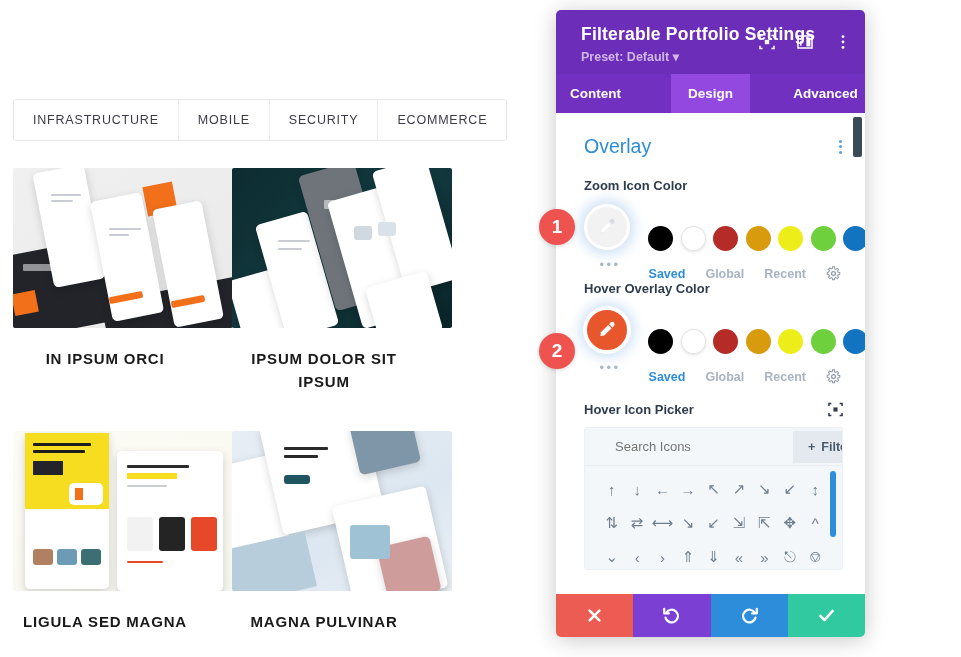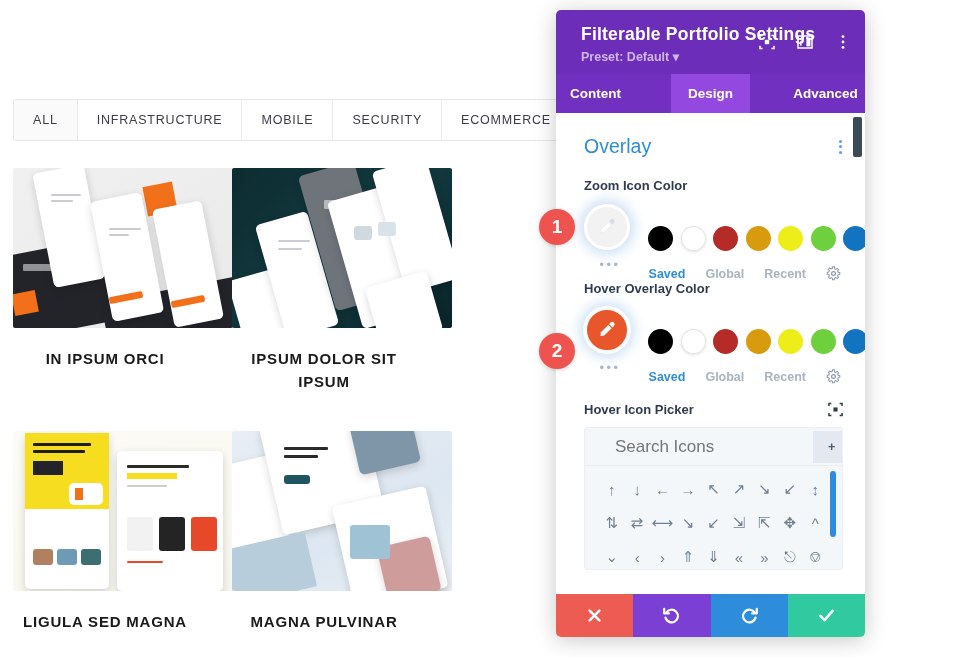--- a/index.html
+++ b/index.html
@@ -92,21 +92,21 @@
   .saved-row { display:flex; align-items:center; justify-content:flex-end; gap:20px;
                margin-top:-6px; padding-right:2px; }
   .saved-link { font-size:12.5px; font-weight:bold; color:#a8b4c2; cursor:pointer; }
   .saved-link.active { color:#2d8ddb; }
 
   .icon-picker-head { display:flex; align-items:center; justify-content:space-between; margin-bottom:10px; }
 
   .picker-box { border:1px solid #eceff3; border-radius:3px; overflow:hidden; background:#f4f7fa; }
   .search-bar { display:flex; align-items:center; justify-content:space-between;
                 background:#f4f7fa; height:37px; padding-left:28px; }
-  .search-input { border:none; outline:none; background:transparent; font-size:17px;
+  .search-input { border:none; outline:none; background:transparent; font-size:13px;
                   color:#9aa7b4; font-family:"Liberation Sans", sans-serif; width:200px; }
   .filter-btn { background:#e3e9ef; color:#4b5a6b; font-size:12.5px; font-weight:bold;
                 padding:9px 15px; cursor:pointer; display:flex; align-items:center; gap:6px; }
 
   .icon-grid-wrap { position:relative; background:#f4f7fa; height:104px; overflow:hidden;
                     border-top:1px solid #e9edf2; }
   .icon-grid { display:grid; grid-template-columns:repeat(9,1fr); padding:6px 14px 0 14px; }
   .ig { height:34px; display:flex; align-items:center; justify-content:center;
         color:#6e7f90; font-size:15px; cursor:pointer; }
   .grid-scroll { position:absolute; right:6px; top:5px; width:6px; height:66px;
@@ -130,23 +130,20 @@
   #badge2 { left:539px; top:333px; }
 </style>
 </head>
 <body>
 
 <div id="root">
 
   <div class="portfolio">
 
     <div class="filter-bar">
-      <div class="filter-tab active">
-          <span>ALL</span>
-        </div>
       <div class="filter-tab">
           <span>INFRASTRUCTURE</span>
         </div>
       <div class="filter-tab">
           <span>MOBILE</span>
         </div>
       <div class="filter-tab">
           <span>SECURITY</span>
         </div>
       <div class="filter-tab">

